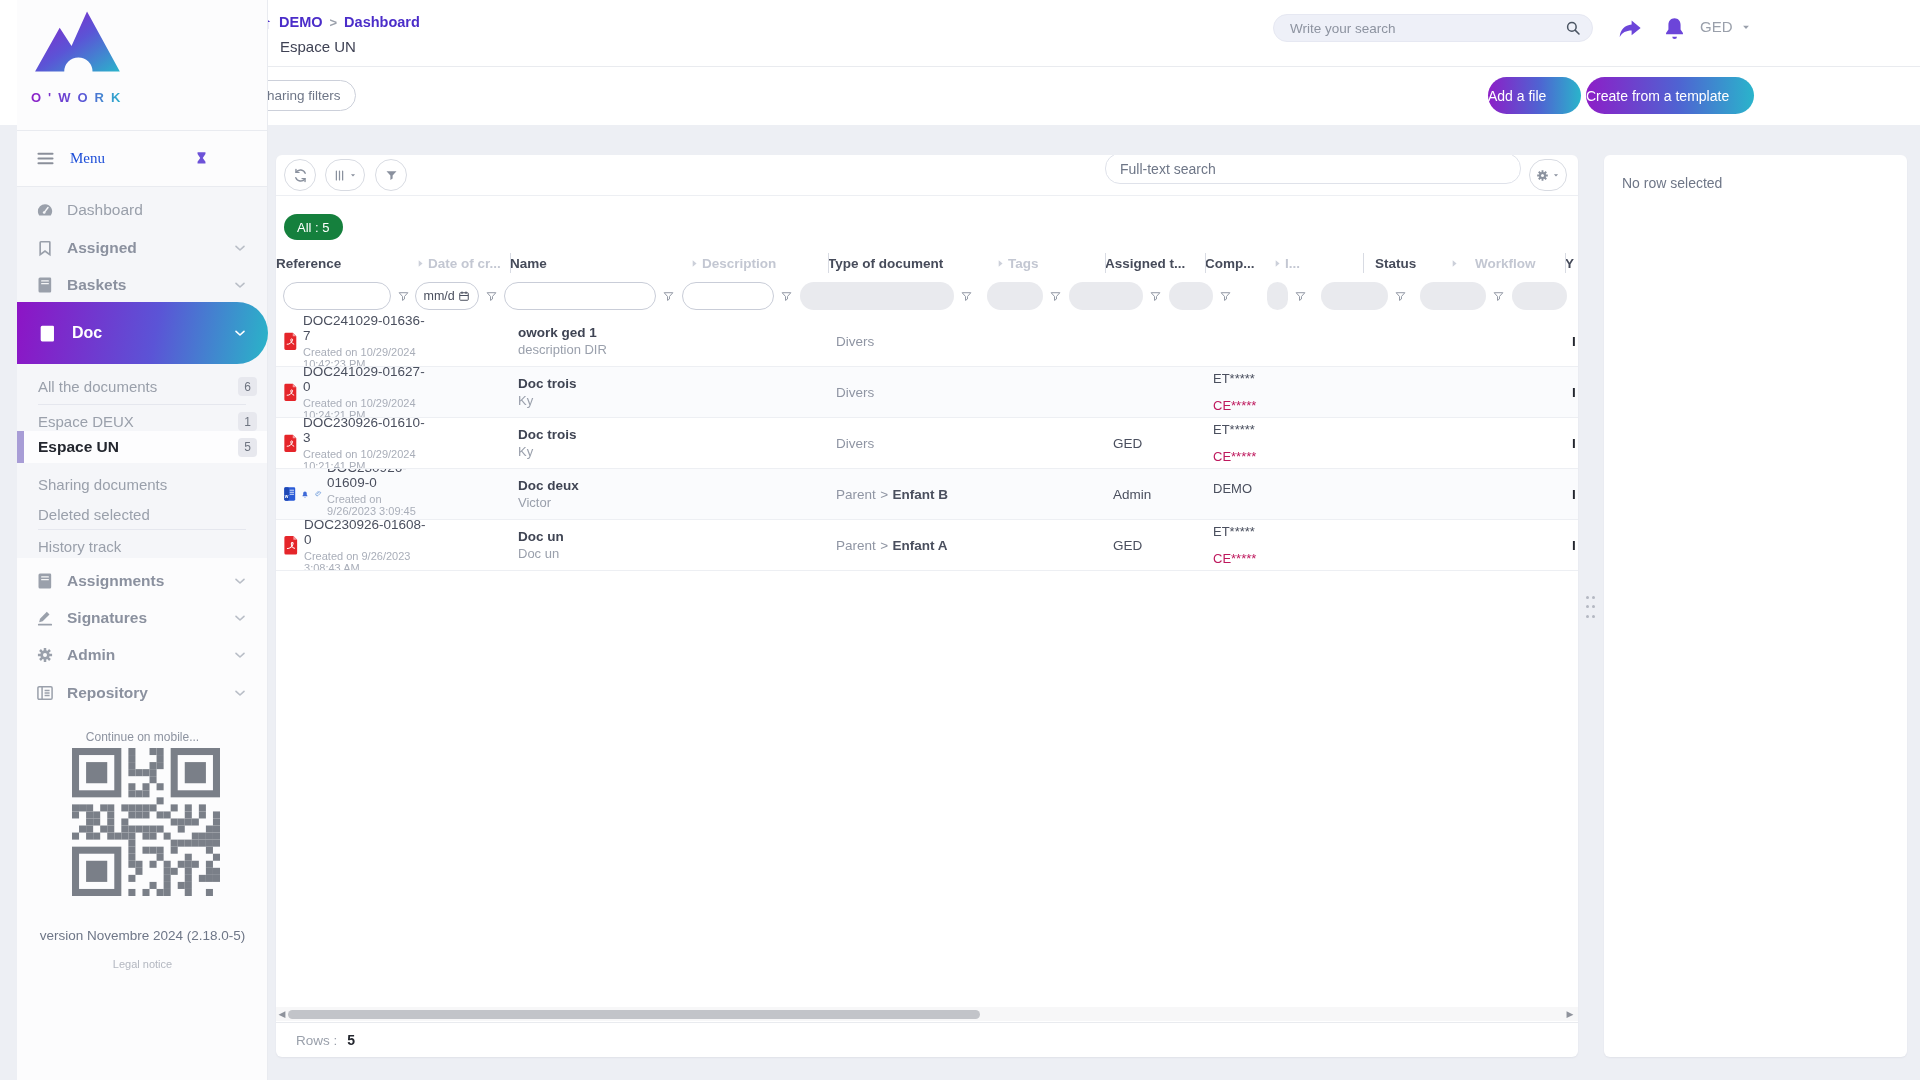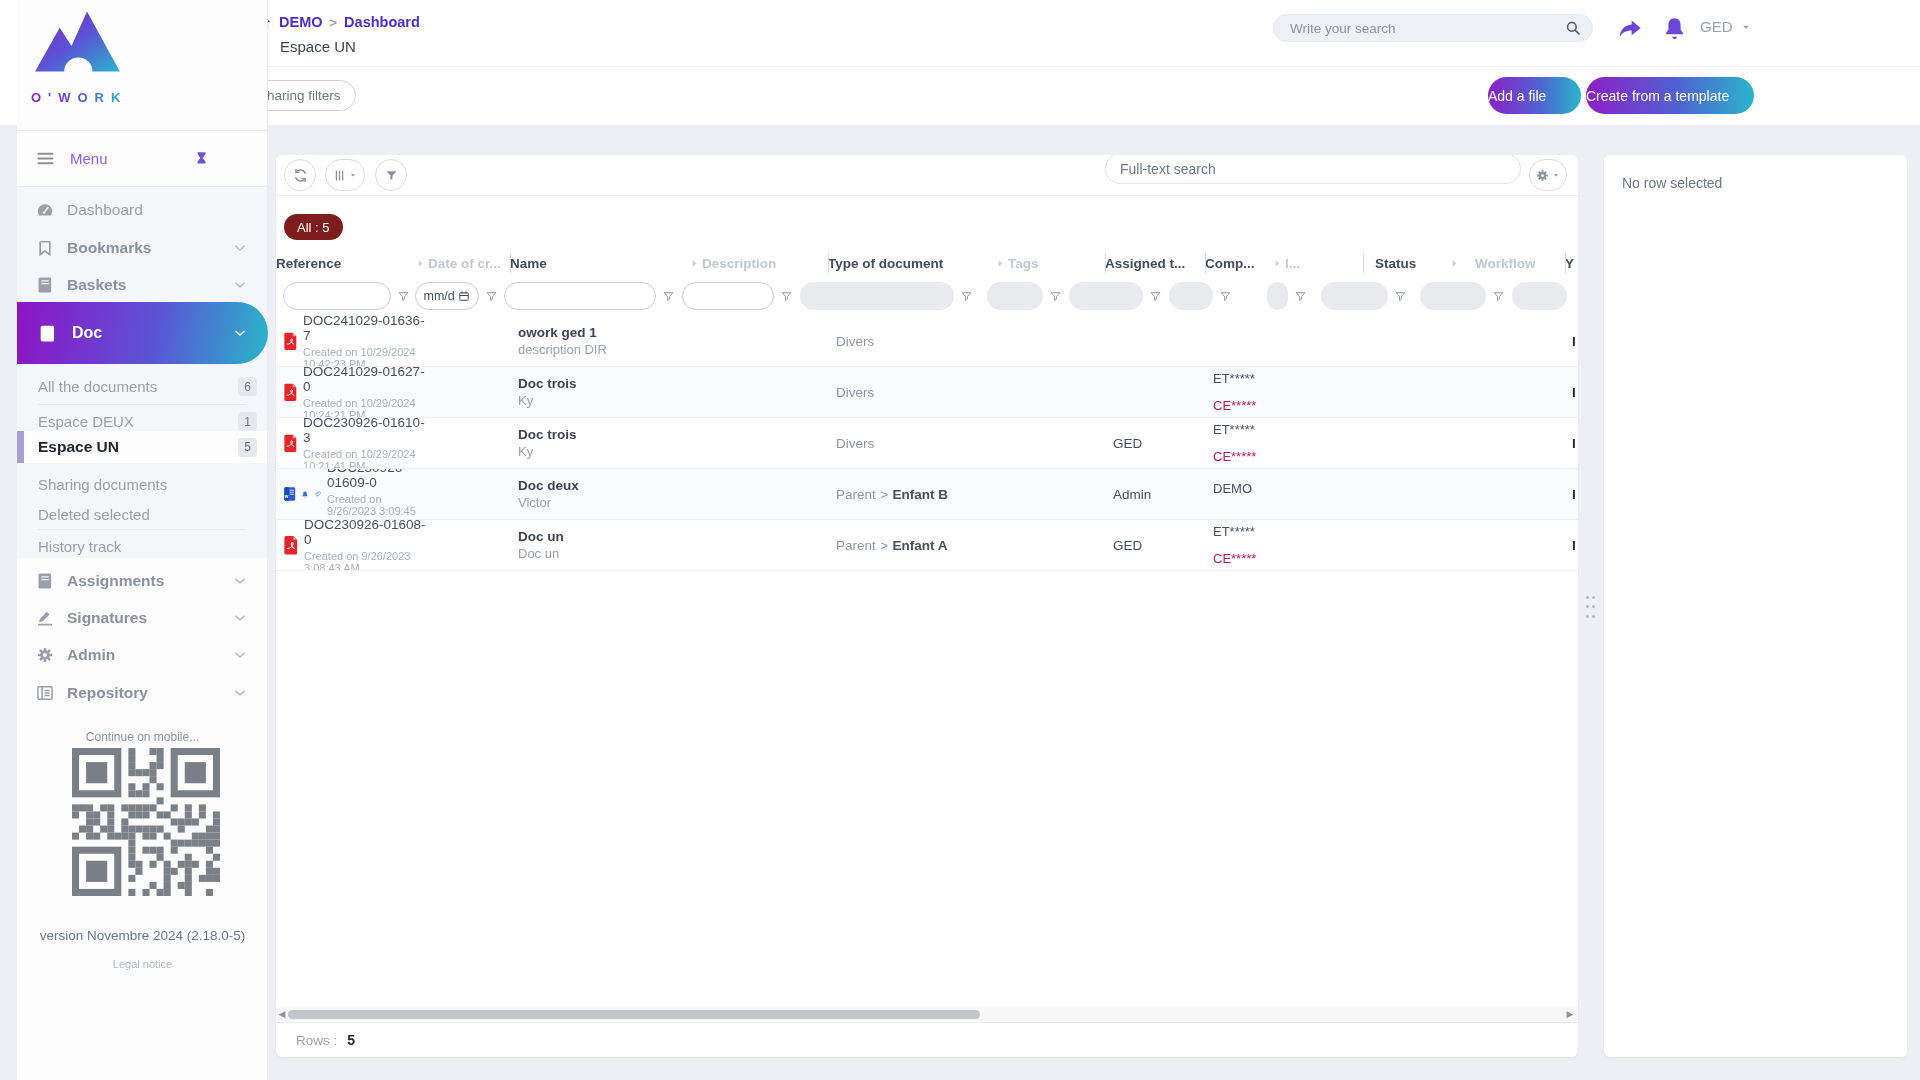--- a/index.html
+++ b/index.html
@@ -11,21 +11,21 @@
   
   .topband { left:0; top:0; width:1920px; height:125px; background:#ffffff; }
   .hdr-divider { left:251px; top:66px; width:1669px; height:1px; background:#e9ebef; }
 
   
   .sidebar { left:17px; top:0; width:251px; height:1080px; background:#fcfcfd; border-right:1px solid #e9ebf0; }
   .logo-wrap { position:absolute; left:14px; top:6px; width:92px; text-align:center; }
   .logo-text { margin-top:2px; font-size:13px; font-weight:bold; letter-spacing:7px; background:linear-gradient(90deg,#8d1ec7,#5b54d6 55%,#2ab4cb); -webkit-background-clip:text; background-clip:text; color:transparent; }
   .sb-div { position:absolute; left:0; width:251px; height:1px; background:#e9ebf0; }
   .menu-row { position:absolute; left:0; top:131px; width:251px; height:55px; display:flex; align-items:center; }
-  .menu-label { margin-left:14px; font-size:15px; color:#8b5cf6; }
+  .menu-label { margin-left:14px; font-size:15px; color:#1d4ed8;font-family:Liberation Serif, serif; }
   .gray-block { position:absolute; left:0; top:187px; width:250px; height:371px; background:#f5f6f9; }
   .mi { position:absolute; left:0; width:251px; height:37px; display:flex; align-items:center; cursor:pointer; }
   .mi .lbl { margin-left:12px; font-size:15.5px; font-weight:600; color:#8b919f; }
   .mi .lbl.lite { font-weight:400; color:#9aa0ab; }
   .mi .chev { position:absolute; right:20px; color:#b9bec7; }
   .mi .mico { margin-left:18px; color:#9aa0ab; }
   .doc-pill { position:absolute; left:0; top:302px; width:251px; height:62px; border-radius:0 31px 31px 0;
       background:linear-gradient(100deg,#8d14c5 0%,#5b54d6 55%,#29b5c8 100%); display:flex; align-items:center; cursor:pointer; }
   .doc-pill .lbl { margin-left:14px; font-size:16px; font-weight:bold; color:#fff; }
   .doc-pill .chev { position:absolute; right:20px; color:#fff; }
@@ -52,21 +52,21 @@
   .profile { left:1700px; top:18px; display:flex; align-items:center; gap:6px; color:#9aa0ab; font-size:15px; cursor:pointer; }
 
   .btn-outline { left:222px; top:80px; height:31px; padding:0 14px; border:1px solid #ccd0da; border-radius:16px; background:#fff; display:flex; align-items:center; gap:7px; font-size:13.5px; color:#6e7687; cursor:pointer; }
   .btn-grad { height:37px; border-radius:19px; background:linear-gradient(90deg,#8d1ec7,#4f63d2 55%,#2ab4cb); color:#fff; font-size:14px; display:flex; align-items:center; cursor:pointer; }
 
   
   .card { left:276px; top:155px; width:1302px; height:902px; background:#fff; border-radius:6px; box-shadow:0 1px 2px rgba(40,40,70,.06); overflow:hidden; }
   .tb-toolbar { position:absolute; left:0; top:0; width:100%; height:40px; }
   .circle-btn { position:absolute; top:4px; height:32px; border:1px solid #d8dbe2; border-radius:16px; background:#fff; display:flex; align-items:center; justify-content:center; color:#8a919e; cursor:pointer; }
   .tb-div { position:absolute; left:0; top:40px; width:100%; height:1px; background:#edeff3; }
-  .all-pill { position:absolute; left:8px; top:59px; height:26px; padding:0 13px; border-radius:13px; background:#7f1d1d; color:#fff; font-size:13px; display:flex; align-items:center; cursor:pointer; }
+  .all-pill { position:absolute; left:8px; top:59px; height:26px; padding:0 13px; border-radius:13px; background:#15803d; color:#fff; font-size:13px; display:flex; align-items:center; cursor:pointer; }
   .ft-search { position:absolute; left:829px; top:-2px; width:416px; height:31px; border:1px solid #dfe2ea; border-radius:15px; display:flex; align-items:center; padding:0 14px; background:#fff; }
   .ft-search input { flex:1; border:none; outline:none; font-size:14px; color:#4a4f5e; font-family:inherit; background:transparent; }
   .ft-search input::placeholder { color:#6e7687; }
 
   .tgrid { position:absolute; left:0; top:95px; width:1302px; }
   .rowflex { display:flex; width:1380px; }
   .c1{width:152px;} .c2{width:82px;} .c3{width:192px;} .c4{width:126px;} .c5{width:180px;} .c6{width:97px;}
   .c7{width:100px;} .c8{width:80px;} .c9{width:78px;} .c10{width:99px;} .c11{width:103px;} .c12{width:80px;}
   .th { height:26px; display:flex; align-items:center; font-size:13.5px; position:relative; }
   .th.bold { font-weight:bold; color:#464b5a; }
@@ -287,21 +287,21 @@
   <div class="mi" style="top:191px">
     <svg class="ic mico" width="20" height="20">
         <use href="#i-gauge"></use>
       </svg>
     <span class="lbl lite">Dashboard</span>
   </div>
   <div class="mi" style="top:229px">
     <svg class="ic mico" width="20" height="20">
         <use href="#i-bookmark"></use>
       </svg>
-    <span class="lbl">Bookmarks</span>
+    <span class="lbl">Assigned</span>
     <svg class="ic chev" width="16" height="16">
         <use href="#i-chev-down"></use>
       </svg>
   </div>
   <div class="mi" style="top:266px">
     <svg class="ic mico" width="20" height="20">
         <use href="#i-book"></use>
       </svg>
     <span class="lbl">Baskets</span>
     <svg class="ic chev" width="16" height="16">

